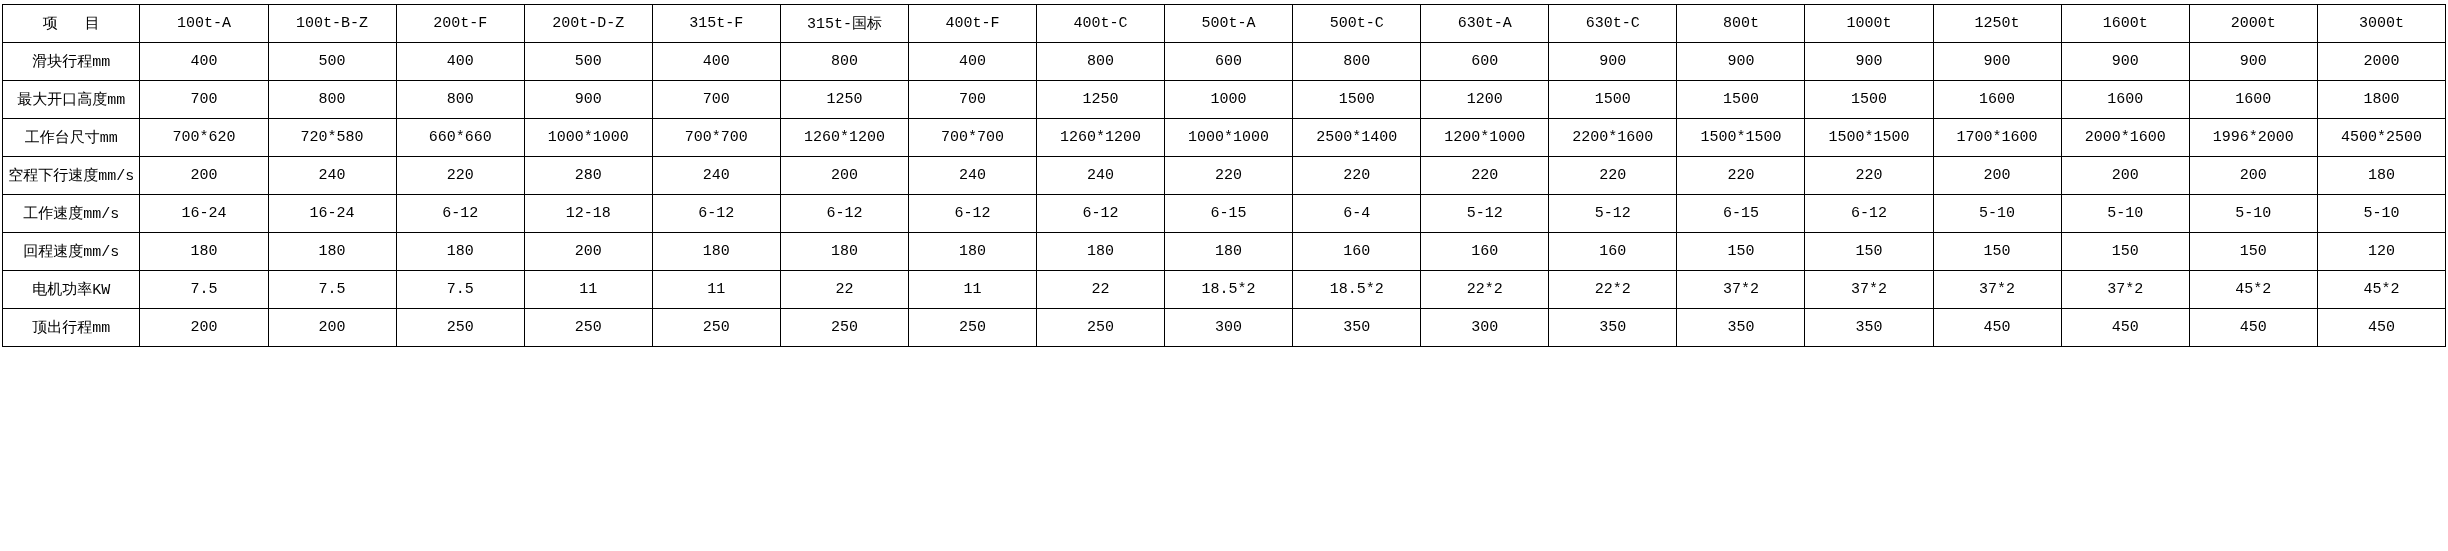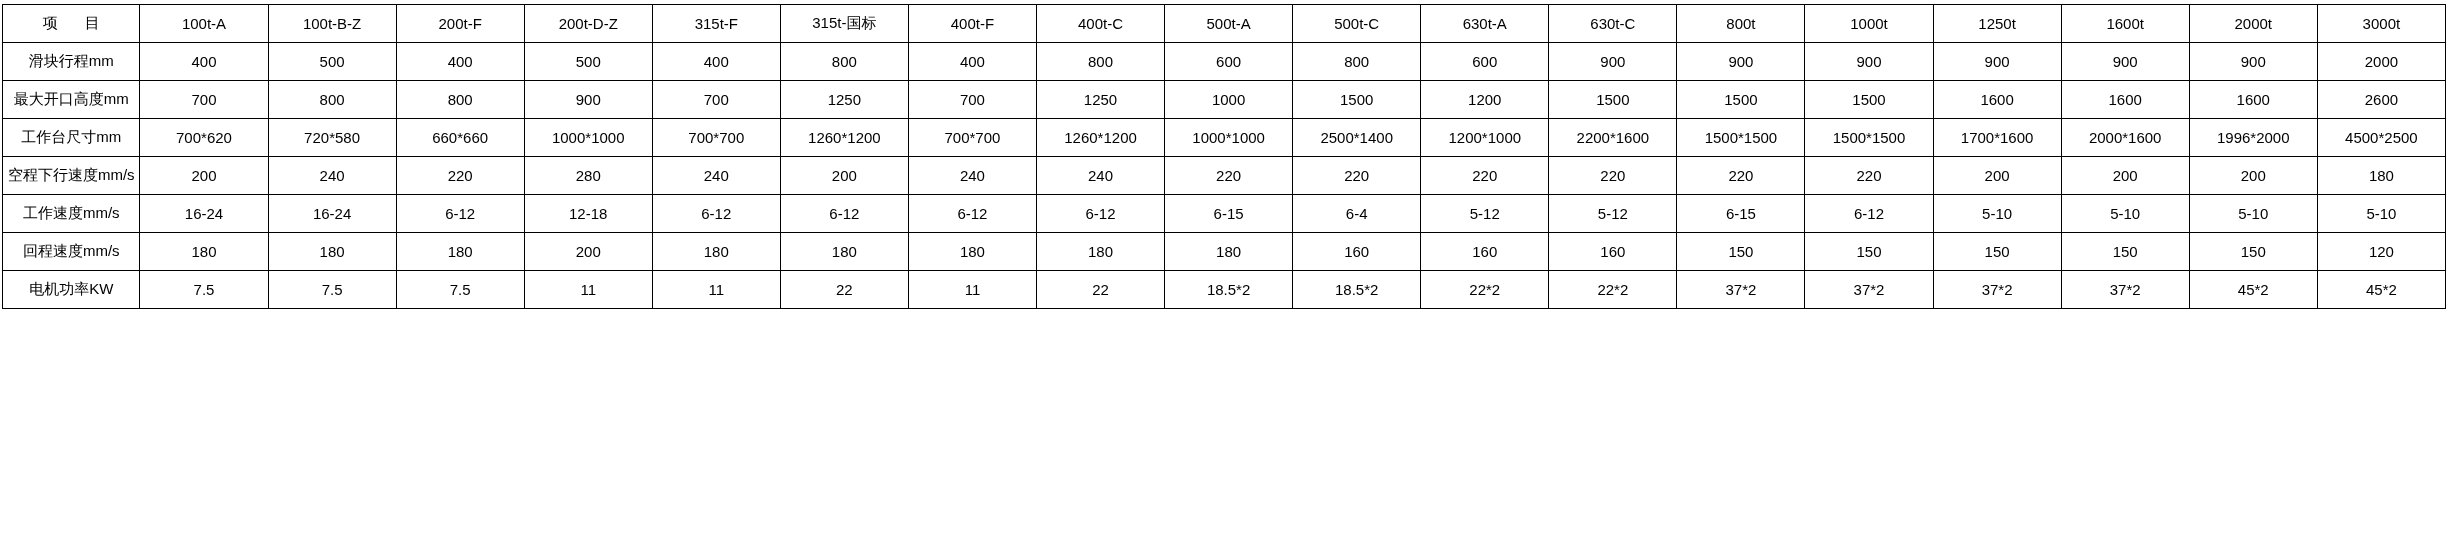--- a/index.html
+++ b/index.html
@@ -16,20 +16,21 @@
   }
   .spec-table-wrap {
     padding: 4px 2px 0 2px;
     box-sizing: border-box;
   }
   table.spec-table {
     border-collapse: collapse;
     table-layout: fixed;
     width: 2444px;
     margin: 0;
+    font-family: Liberation Mono, monospace;
   }
   table.spec-table td, table.spec-table th {
     border: 1px solid #000000;
     font-weight: normal;
     font-size: 15px;
     text-align: center;
     vertical-align: middle;
     height: 37px;
     padding: 0 2px;
     white-space: nowrap;
@@ -133,21 +134,21 @@
         <td>1250</td>
         <td>1000</td>
         <td>1500</td>
         <td>1200</td>
         <td>1500</td>
         <td>1500</td>
         <td>1500</td>
         <td>1600</td>
         <td>1600</td>
         <td>1600</td>
-        <td>2600</td>
+        <td>1800</td>
       </tr>
       <tr>
         <td class="row-label">工作台尺寸mm</td>
         <td>700*620</td>
         <td>720*580</td>
         <td>660*660</td>
         <td>1000*1000</td>
         <td>700*700</td>
         <td>1260*1200</td>
         <td>700*700</td>
@@ -240,15 +241,36 @@
         <td>18.5*2</td>
         <td>22*2</td>
         <td>22*2</td>
         <td>37*2</td>
         <td>37*2</td>
         <td>37*2</td>
         <td>37*2</td>
         <td>45*2</td>
         <td>45*2</td>
       </tr>
+      <tr>
+        <td class="row-label">顶出行程mm</td>
+        <td>200</td>
+        <td>200</td>
+        <td>250</td>
+        <td>250</td>
+        <td>250</td>
+        <td>250</td>
+        <td>250</td>
+        <td>250</td>
+        <td>300</td>
+        <td>350</td>
+        <td>300</td>
+        <td>350</td>
+        <td>350</td>
+        <td>350</td>
+        <td>450</td>
+        <td>450</td>
+        <td>450</td>
+        <td>450</td>
+      </tr>
     </tbody>
   </table>
 </div>
 
 </body></html>

